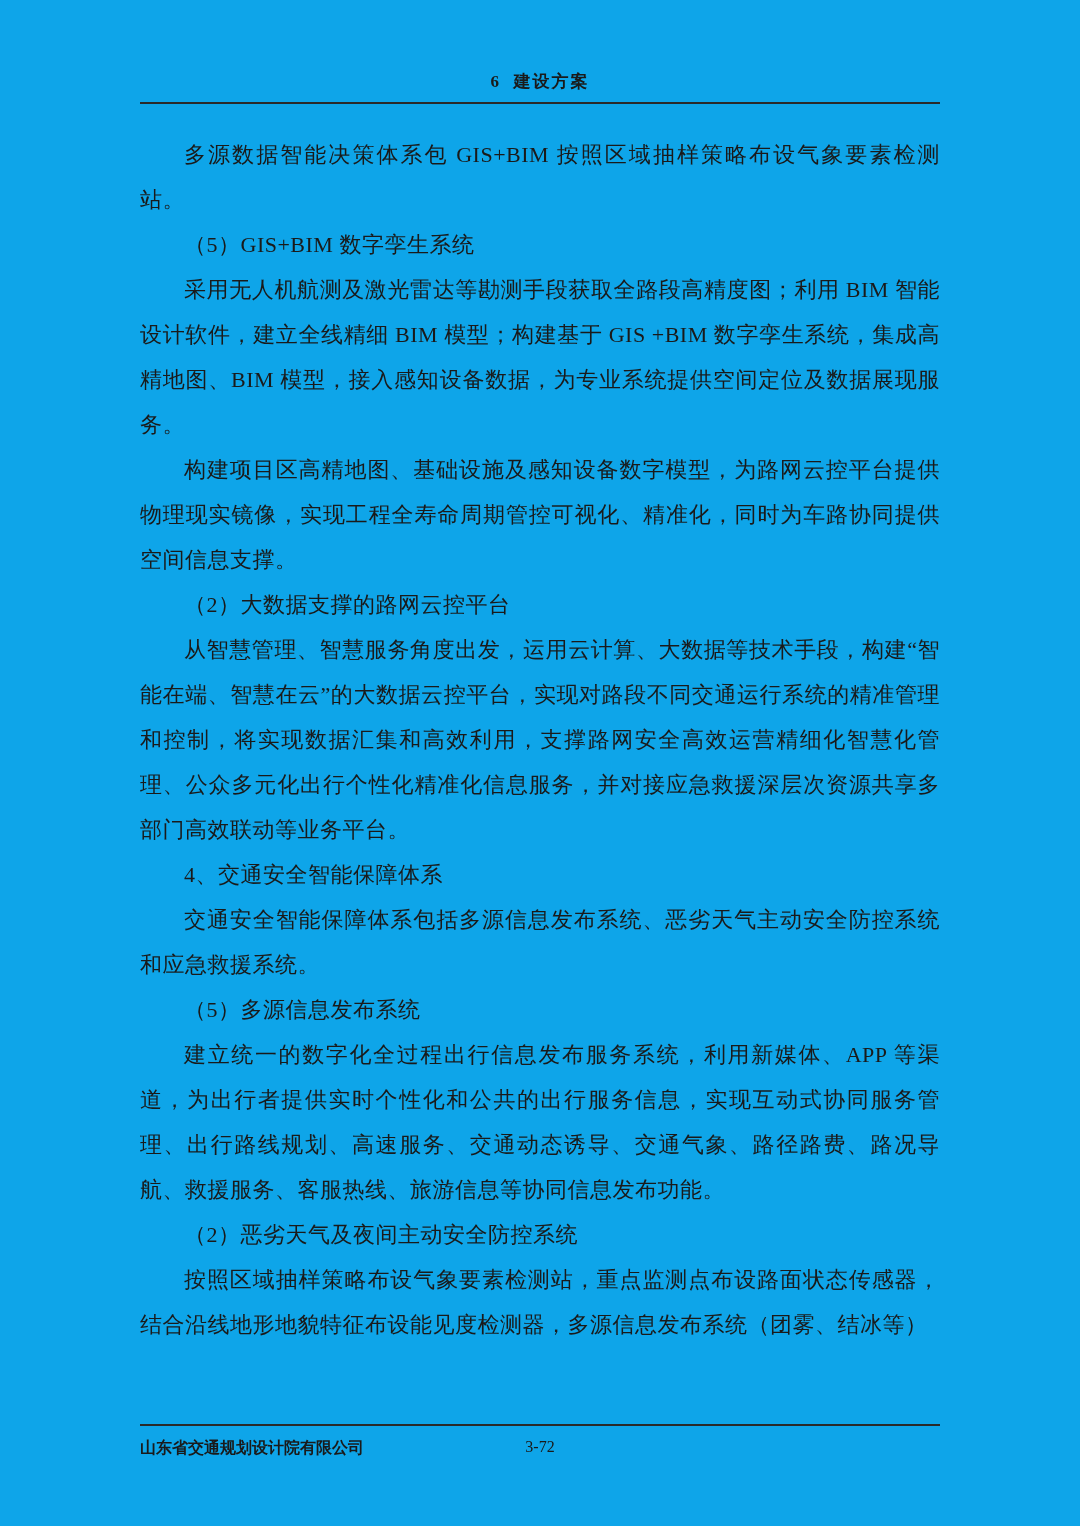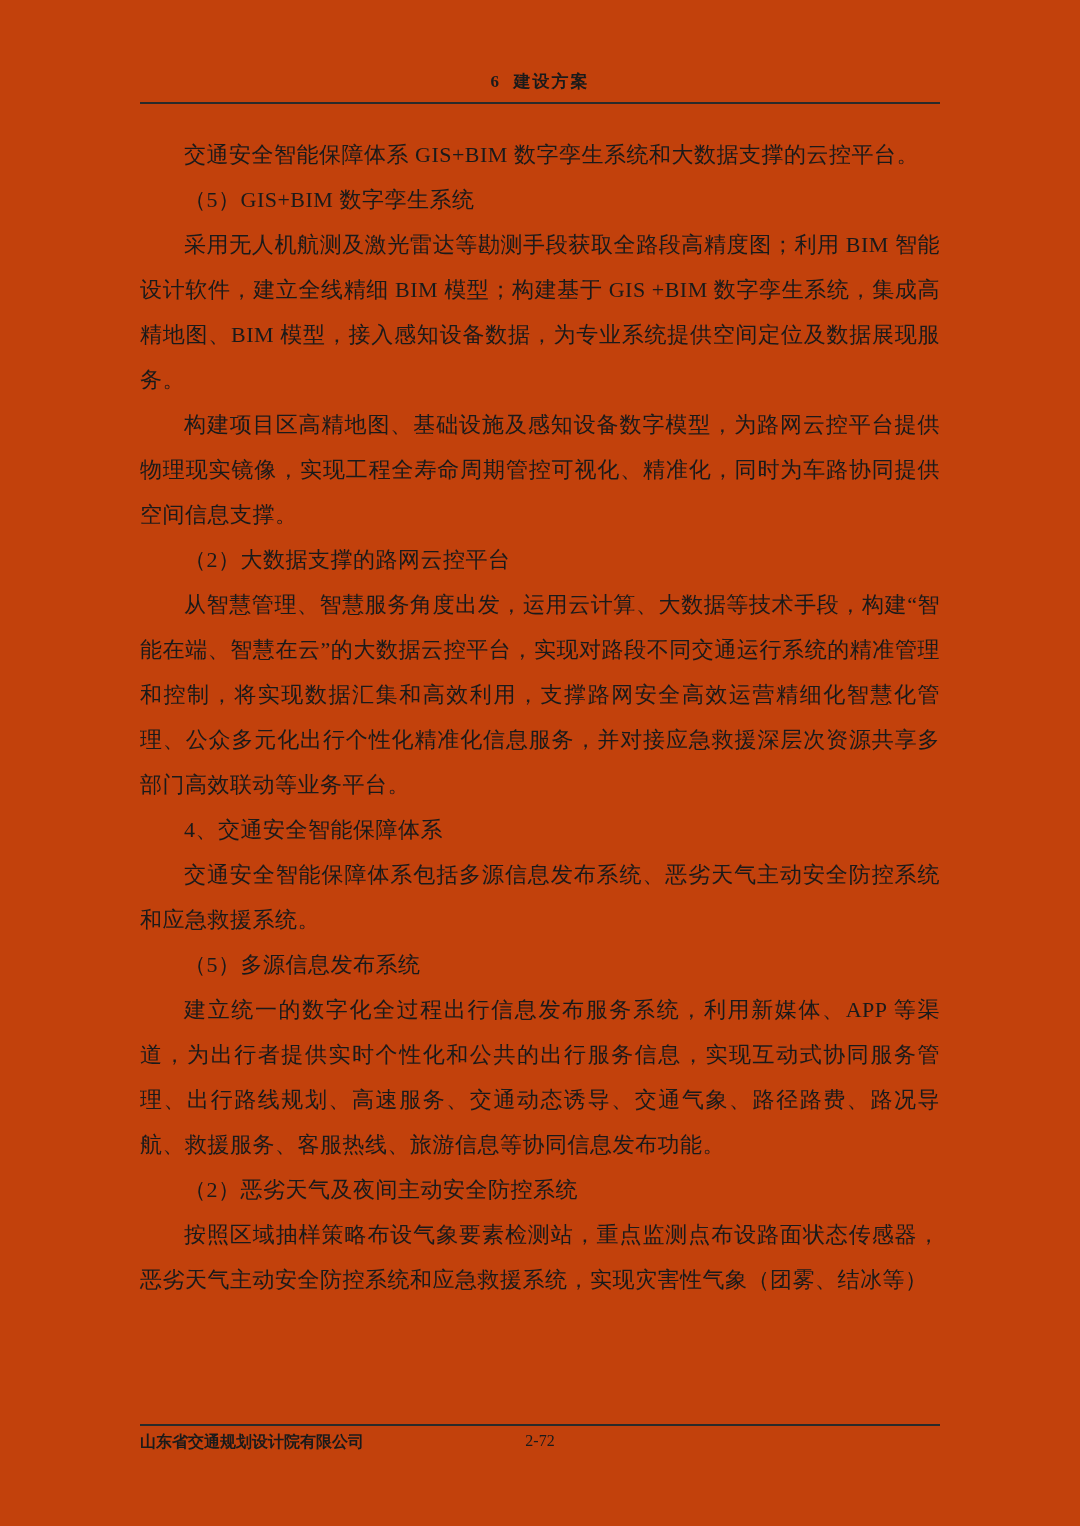--- a/index.html
+++ b/index.html
@@ -5,21 +5,21 @@
   html, body {
     margin: 0;
     padding: 0;
     background: #e8e8e8;
   }
   .page {
     position: relative;
     width: 1080px;
     height: 1526px;
     margin: 0 auto;
-    background: #c2410c;
+    background: #0ea5e9;
     font-family: "Liberation Serif", "DejaVu Serif", serif;
     color: #1a1a1a;
     overflow: hidden;
   }
   
   .page-header {
     position: absolute;
     top: 70px;
     left: 140px;
     right: 140px;
@@ -57,21 +57,21 @@
     left: 140px;
     right: 140px;
     top: 1424px;
   }
   .footer-rule {
     border-top: 2px solid #2a2a2a;
   }
   .footer-row {
     position: relative;
     height: 30px;
-    margin-top: 6px;
+    margin-top: 12px;
   }
   .footer-company {
     position: absolute;
     left: 0;
     top: 0;
     font-weight: bold;
     font-size: 16px;
     font-family: "Liberation Sans", "DejaVu Sans", sans-serif;
   }
   .footer-page-number {
@@ -87,35 +87,35 @@
 <body>
 
 <div class="page">
 
   <header class="page-header">
     <div class="header-title">6  建设方案</div>
     <div class="header-rule"></div>
   </header>
 
   <main class="doc-body">
-    <p class="para">交通安全智能保障体系 GIS+BIM 数字孪生系统和大数据支撑的云控平台。</p>
+    <p class="para">多源数据智能决策体系包 GIS+BIM 按照区域抽样策略布设气象要素检测站。</p>
     <p class="para">（5）GIS+BIM 数字孪生系统</p>
     <p class="para">采用无人机航测及激光雷达等勘测手段获取全路段高精度图；利用 BIM 智能设计软件，建立全线精细 BIM 模型；构建基于 GIS +BIM 数字孪生系统，集成高精地图、BIM 模型，接入感知设备数据，为专业系统提供空间定位及数据展现服务。</p>
     <p class="para">构建项目区高精地图、基础设施及感知设备数字模型，为路网云控平台提供物理现实镜像，实现工程全寿命周期管控可视化、精准化，同时为车路协同提供空间信息支撑。</p>
     <p class="para">（2）大数据支撑的路网云控平台</p>
     <p class="para">从智慧管理、智慧服务角度出发，运用云计算、大数据等技术手段，构建“智能在端、智慧在云”的大数据云控平台，实现对路段不同交通运行系统的精准管理和控制，将实现数据汇集和高效利用，支撑路网安全高效运营精细化智慧化管理、公众多元化出行个性化精准化信息服务，并对接应急救援深层次资源共享多部门高效联动等业务平台。</p>
     <p class="para">4、交通安全智能保障体系</p>
     <p class="para">交通安全智能保障体系包括多源信息发布系统、恶劣天气主动安全防控系统和应急救援系统。</p>
     <p class="para">（5）多源信息发布系统</p>
     <p class="para">建立统一的数字化全过程出行信息发布服务系统，利用新媒体、APP 等渠道，为出行者提供实时个性化和公共的出行服务信息，实现互动式协同服务管理、出行路线规划、高速服务、交通动态诱导、交通气象、路径路费、路况导航、救援服务、客服热线、旅游信息等协同信息发布功能。</p>
     <p class="para">（2）恶劣天气及夜间主动安全防控系统</p>
-    <p class="para">按照区域抽样策略布设气象要素检测站，重点监测点布设路面状态传感器，恶劣天气主动安全防控系统和应急救援系统，实现灾害性气象（团雾、结冰等）</p>
+    <p class="para">按照区域抽样策略布设气象要素检测站，重点监测点布设路面状态传感器，结合沿线地形地貌特征布设能见度检测器，多源信息发布系统（团雾、结冰等）</p>
   </main>
 
   <footer class="page-footer">
     <div class="footer-rule"></div>
     <div class="footer-row">
       <span class="footer-company">山东省交通规划设计院有限公司</span>
-      <span class="footer-page-number">2-72</span>
+      <span class="footer-page-number">3-72</span>
     </div>
   </footer>
 
 </div>
 
 </body></html>

